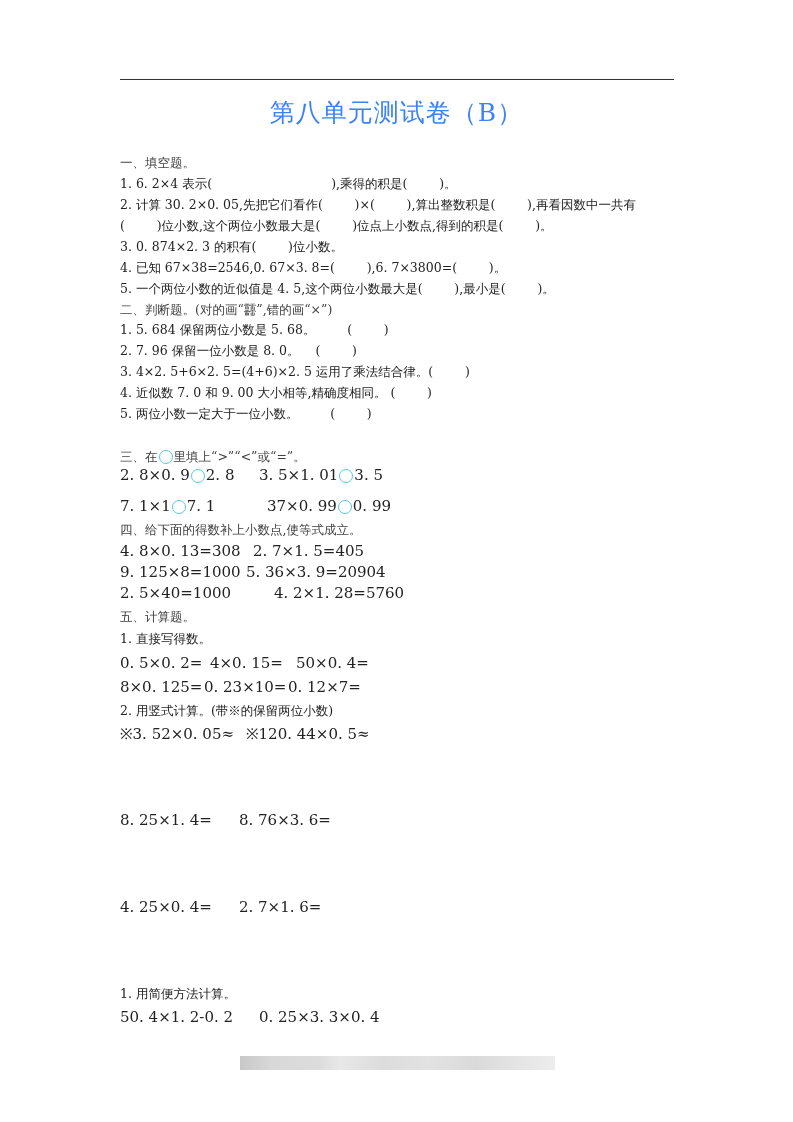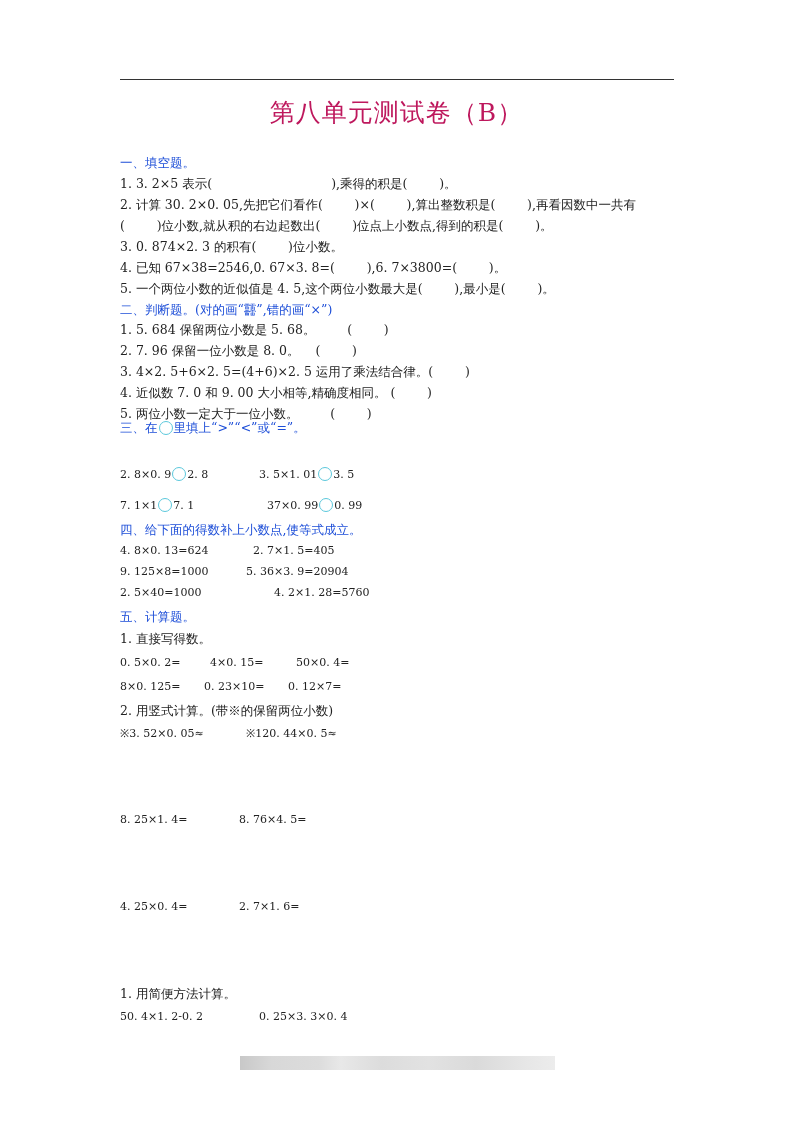--- a/index.html
+++ b/index.html
@@ -24,114 +24,114 @@
       background: #333333;
     }
     .title {
       position: absolute;
       left: 0;
       width: 793px;
       top: 96px;
       text-align: center;
       font-size: 25px;
       letter-spacing: 1px;
-      color: #be185d;
+      color: #3b82f6;
       font-family: "DejaVu Serif", "Liberation Serif", serif;
     }
     .line {
       position: absolute;
       left: 120px;
       font-size: 12.5px;
       line-height: 16px;
       white-space: pre;
       color: #222222;
     }
     .section-heading {
-      color: #1d4ed8;
+      color: #404040;
       font-family: "DejaVu Serif", "Liberation Serif", serif;
       font-size: 12.5px;
     }
     .circle {
       display: inline-block;
       width: 14px;
       height: 14px;
       border: 1.6px solid #5bc8dc;
       border-radius: 50%;
       vertical-align: -3px;
       margin: 0 1px;
       box-sizing: border-box;
     }
     .abs {
       position: absolute;
-      font-size: 11px;
+      font-size: 15px;
       line-height: 16px;
       white-space: pre;
     }
     .footer-bar {
       position: absolute;
       left: 240px;
       top: 1056px;
       width: 315px;
       height: 14px;
       background: linear-gradient(90deg, #c8c8c8 0%, #d8d8d8 10%, #dcdcdc 25%, #e8e8e8 32%, #dcdcdc 45%, #e2e2e2 60%, #dadada 75%, #e6e6e6 90%, #ececec 100%);
     }
   </style>
 </head>
 <body>
 
 <div>
   <div class="top-rule"></div>
   <div class="title">第八单元测试卷（B）</div>
 
   <div class="line section-heading" style="top:155px">一、填空题。</div>
-  <div class="line" style="top:176px">1. 3. 2×5 表示(                              ),乘得的积是(        )。</div>
+  <div class="line" style="top:176px">1. 6. 2×4 表示(                              ),乘得的积是(        )。</div>
   <div class="line" style="top:197px">2. 计算 30. 2×0. 05,先把它们看作(        )×(        ),算出整数积是(        ),再看因数中一共有</div>
-  <div class="line" style="top:218px">(        )位小数,就从积的右边起数出(        )位点上小数点,得到的积是(        )。</div>
+  <div class="line" style="top:218px">(        )位小数,这个两位小数最大是(        )位点上小数点,得到的积是(        )。</div>
   <div class="line" style="top:239px">3. 0. 874×2. 3 的积有(        )位小数。</div>
   <div class="line" style="top:260px">4. 已知 67×38=2546,0. 67×3. 8=(        ),6. 7×3800=(        )。</div>
   <div class="line" style="top:281px">5. 一个两位小数的近似值是 4. 5,这个两位小数最大是(        ),最小是(        )。</div>
 
   <div class="line section-heading" style="top:302px">二、判断题。(对的画“䨻”,错的画“×”)</div>
   <div class="line" style="top:322px">1. 5. 684 保留两位小数是 5. 68。        (        )</div>
   <div class="line" style="top:343px">2. 7. 96 保留一位小数是 8. 0。    (        )</div>
   <div class="line" style="top:364px">3. 4×2. 5+6×2. 5=(4+6)×2. 5 运用了乘法结合律。(        )</div>
   <div class="line" style="top:385px">4. 近似数 7. 0 和 9. 00 大小相等,精确度相同。 (        )</div>
   <div class="line" style="top:406px">5. 两位小数一定大于一位小数。        (        )</div>
 
-  <div class="line section-heading" style="top:420px"><span>三、在</span><span class="circle"></span><span>里填上“&gt;”“&lt;”或“=”。</span></div>
+  <div class="line section-heading" style="top:449px"><span>三、在</span><span class="circle"></span><span>里填上“&gt;”“&lt;”或“=”。</span></div>
 
   <div class="abs" style="left:120px; top:467px"><span>2. 8×0. 9</span><span class="circle"></span><span>2. 8</span></div>
   <div class="abs" style="left:259px; top:467px"><span>3. 5×1. 01</span><span class="circle"></span><span>3. 5</span></div>
 
   <div class="abs" style="left:120px; top:498px"><span>7. 1×1</span><span class="circle"></span><span>7. 1</span></div>
   <div class="abs" style="left:267px; top:498px"><span>37×0. 99</span><span class="circle"></span><span>0. 99</span></div>
 
   <div class="line section-heading" style="top:522px">四、给下面的得数补上小数点,使等式成立。</div>
-  <div class="abs" style="left:120px; top:543px">4. 8×0. 13=624</div>
+  <div class="abs" style="left:120px; top:543px">4. 8×0. 13=308</div>
   <div class="abs" style="left:253px; top:543px">2. 7×1. 5=405</div>
   <div class="abs" style="left:120px; top:564px">9. 125×8=1000</div>
   <div class="abs" style="left:246px; top:564px">5. 36×3. 9=20904</div>
   <div class="abs" style="left:120px; top:585px">2. 5×40=1000</div>
   <div class="abs" style="left:274px; top:585px">4. 2×1. 28=5760</div>
 
   <div class="line section-heading" style="top:609px">五、计算题。</div>
   <div class="line" style="top:631px">1. 直接写得数。</div>
 
   <div class="abs" style="left:120px; top:655px">0. 5×0. 2=</div>
   <div class="abs" style="left:210px; top:655px">4×0. 15=</div>
   <div class="abs" style="left:296px; top:655px">50×0. 4=</div>
   <div class="abs" style="left:120px; top:679px">8×0. 125=</div>
   <div class="abs" style="left:204px; top:679px">0. 23×10=</div>
   <div class="abs" style="left:288px; top:679px">0. 12×7=</div>
 
   <div class="line" style="top:703px">2. 用竖式计算。(带※的保留两位小数)</div>
   <div class="abs" style="left:120px; top:726px">※3. 52×0. 05≈</div>
   <div class="abs" style="left:246px; top:726px">※120. 44×0. 5≈</div>
   <div class="abs" style="left:120px; top:812px">8. 25×1. 4=</div>
-  <div class="abs" style="left:239px; top:812px">8. 76×4. 5=</div>
+  <div class="abs" style="left:239px; top:812px">8. 76×3. 6=</div>
   <div class="abs" style="left:120px; top:899px">4. 25×0. 4=</div>
   <div class="abs" style="left:239px; top:899px">2. 7×1. 6=</div>
 
   <div class="line" style="top:986px">1. 用简便方法计算。</div>
   <div class="abs" style="left:120px; top:1009px">50. 4×1. 2-0. 2</div>
   <div class="abs" style="left:259px; top:1009px">0. 25×3. 3×0. 4</div>
 
   <div class="footer-bar"></div>
 </div>
 

